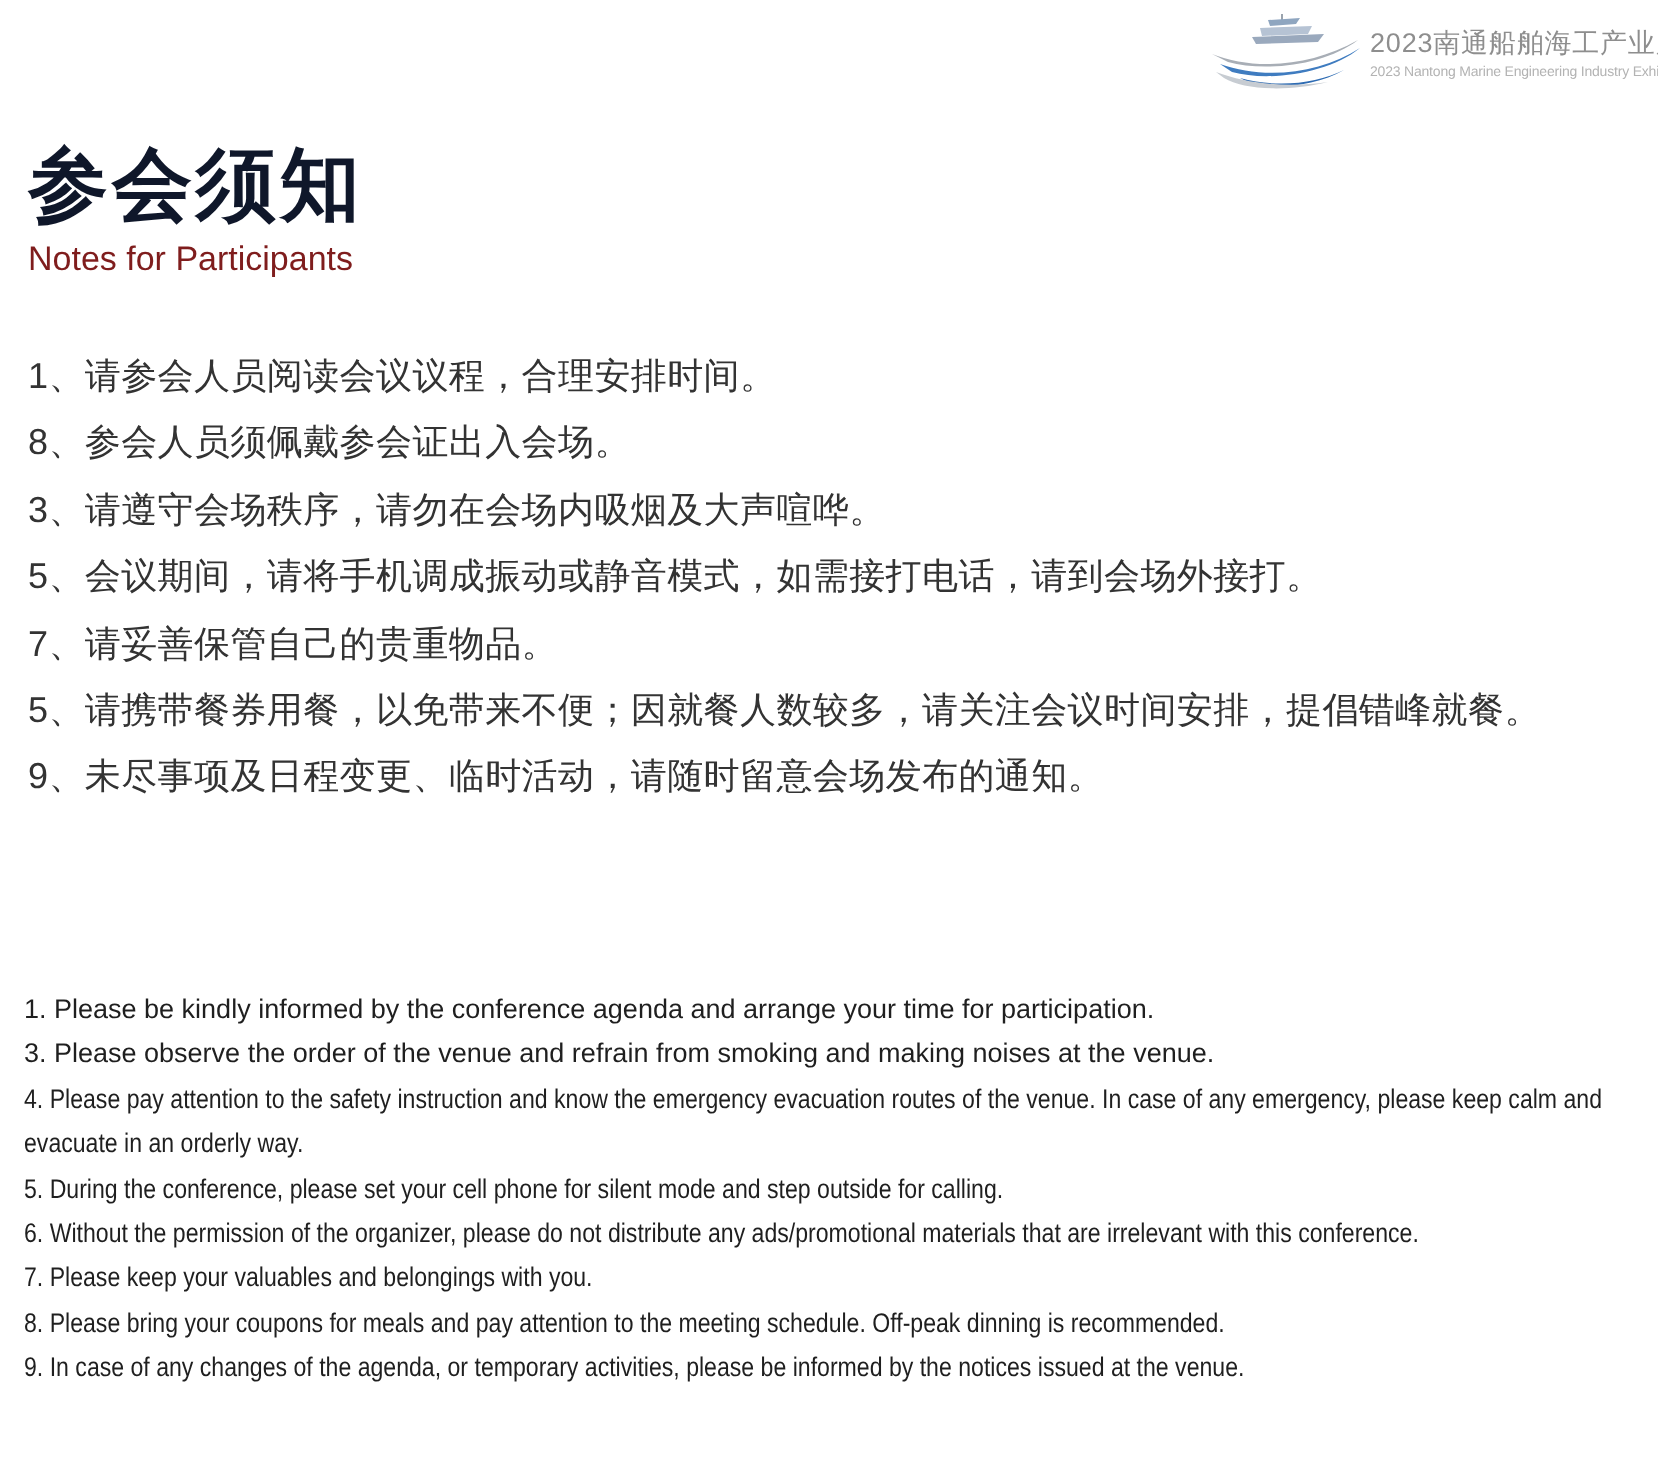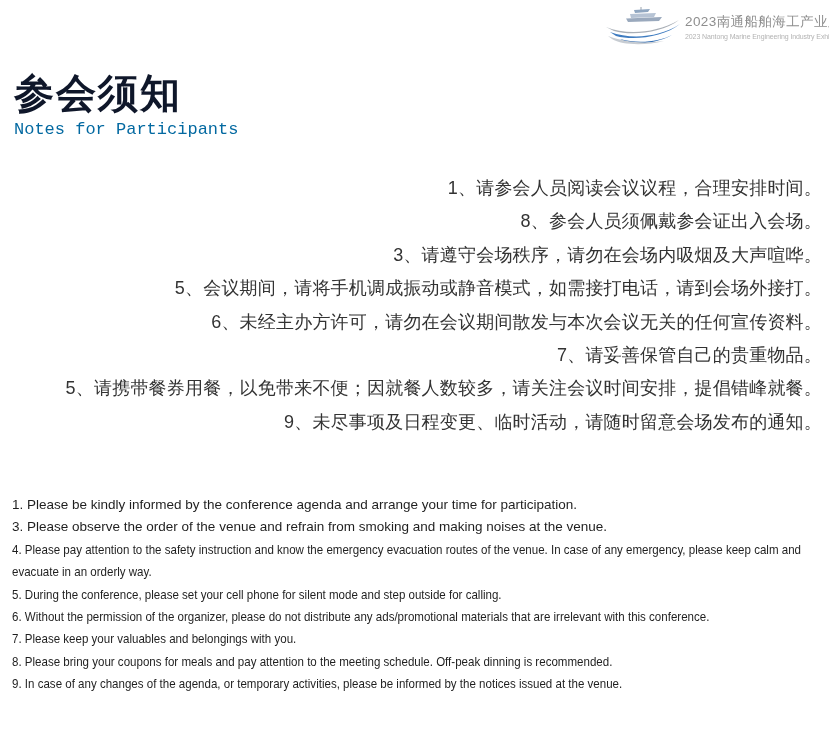--- a/index.html
+++ b/index.html
@@ -27,24 +27,24 @@
 
   
   .title-block { position: absolute; left: 14px; top: 70px; }
   .page-title {
     font-size: 40px;
     font-weight: bold;
     color: #0f172a;
     letter-spacing: 2px;
     line-height: 46px;
   }
-  .page-subtitle { font-size: 17px; color: #0369a1; margin-top: 4px; font-family: Liberation Mono, monospace; }
+  .page-subtitle { font-size: 17px; color: #7f1d1d; margin-top: 4px; }
 
   
-  .zh-list { position: absolute; left: 14px; top: 172px; width: 808px; text-align: right; }
+  .zh-list { position: absolute; left: 14px; top: 172px; width: 808px; }
   .zh-item {
     font-size: 18px;
     color: #333333;
     line-height: 33.4px;
     white-space: nowrap;
     letter-spacing: 0.2px;
   }
 
   
   .en-list { position: absolute; left: 12px; top: 494px; width: 810px; }
@@ -90,21 +90,20 @@
   <div class="title-block">
     <div class="page-title">参会须知</div>
     <div class="page-subtitle">Notes for Participants</div>
   </div>
 
   <div class="zh-list">
     <div class="zh-item">1、请参会人员阅读会议议程，合理安排时间。</div>
     <div class="zh-item">8、参会人员须佩戴参会证出入会场。</div>
     <div class="zh-item">3、请遵守会场秩序，请勿在会场内吸烟及大声喧哗。</div>
     <div class="zh-item">5、会议期间，请将手机调成振动或静音模式，如需接打电话，请到会场外接打。</div>
-    <div class="zh-item">6、未经主办方许可，请勿在会议期间散发与本次会议无关的任何宣传资料。</div>
     <div class="zh-item">7、请妥善保管自己的贵重物品。</div>
     <div class="zh-item">5、请携带餐券用餐，以免带来不便；因就餐人数较多，请关注会议时间安排，提倡错峰就餐。</div>
     <div class="zh-item">9、未尽事项及日程变更、临时活动，请随时留意会场发布的通知。</div>
   </div>
 
   <div class="en-list">
     <div class="en-item">1. Please be kindly informed by the conference agenda and arrange your time for participation.</div>
     <div class="en-item">3. Please observe the order of the venue and refrain from smoking and making noises at the venue.</div>
     <div class="en-item condensed">4. Please pay attention to the safety instruction and know the emergency evacuation routes of the venue. In case of any emergency, please keep calm and evacuate in an orderly way.</div>
     <div class="en-item condensed">5. During the conference, please set your cell phone for silent mode and step outside for calling.</div>

